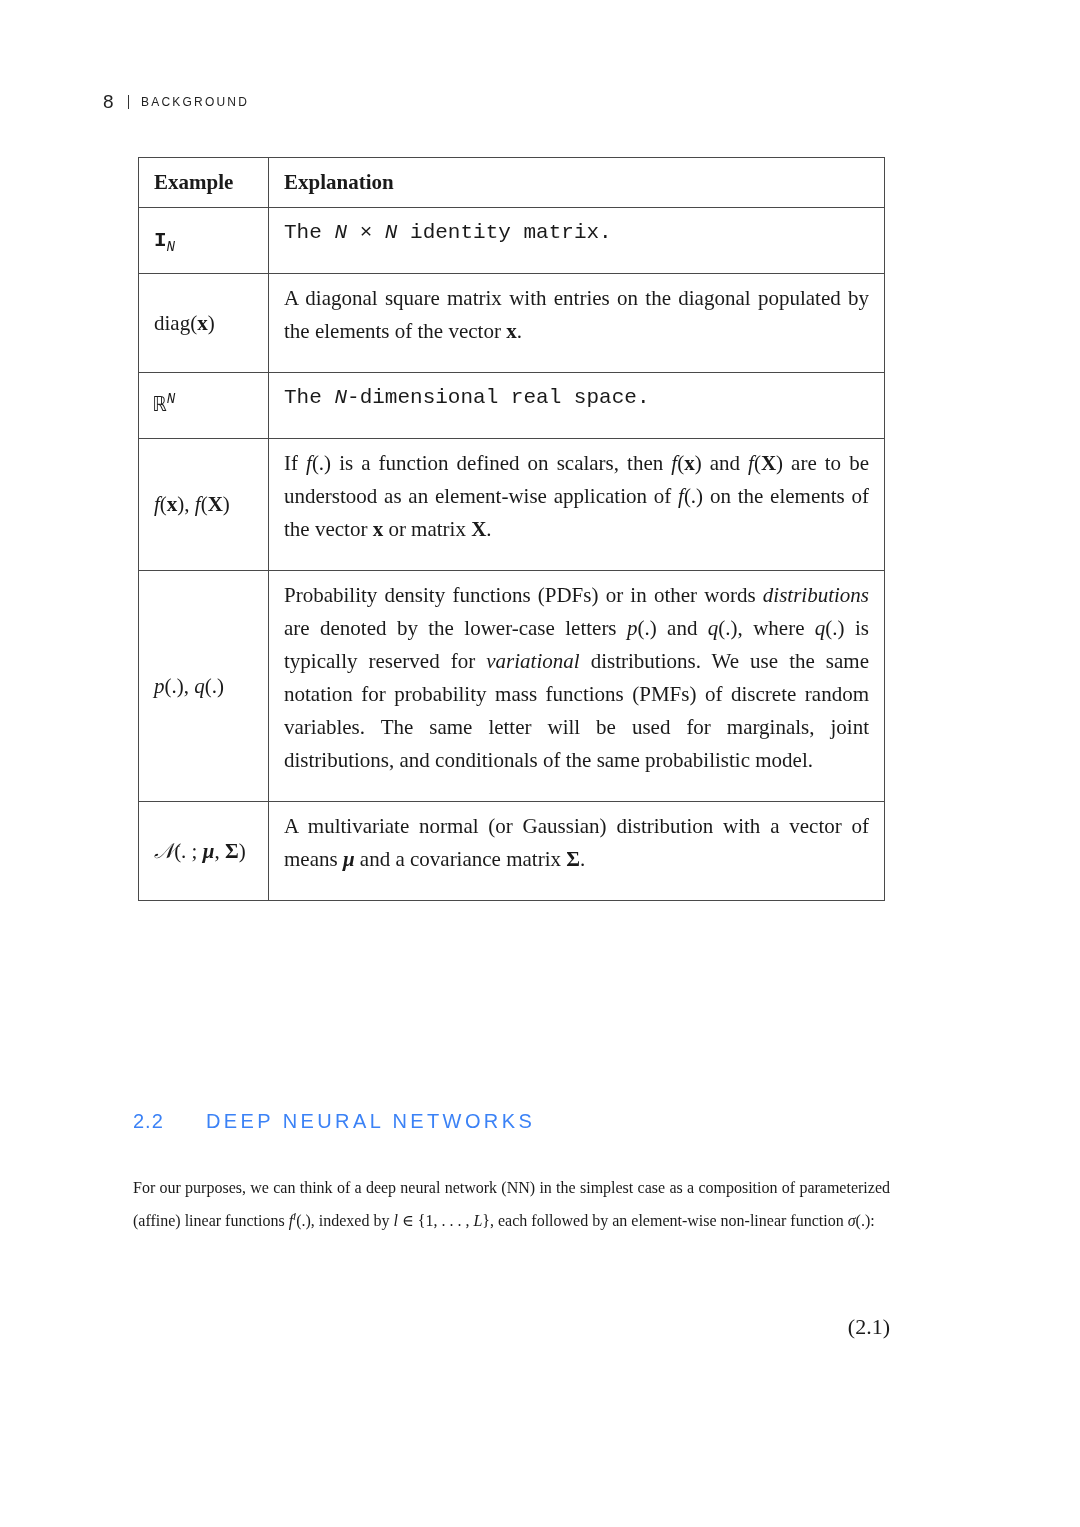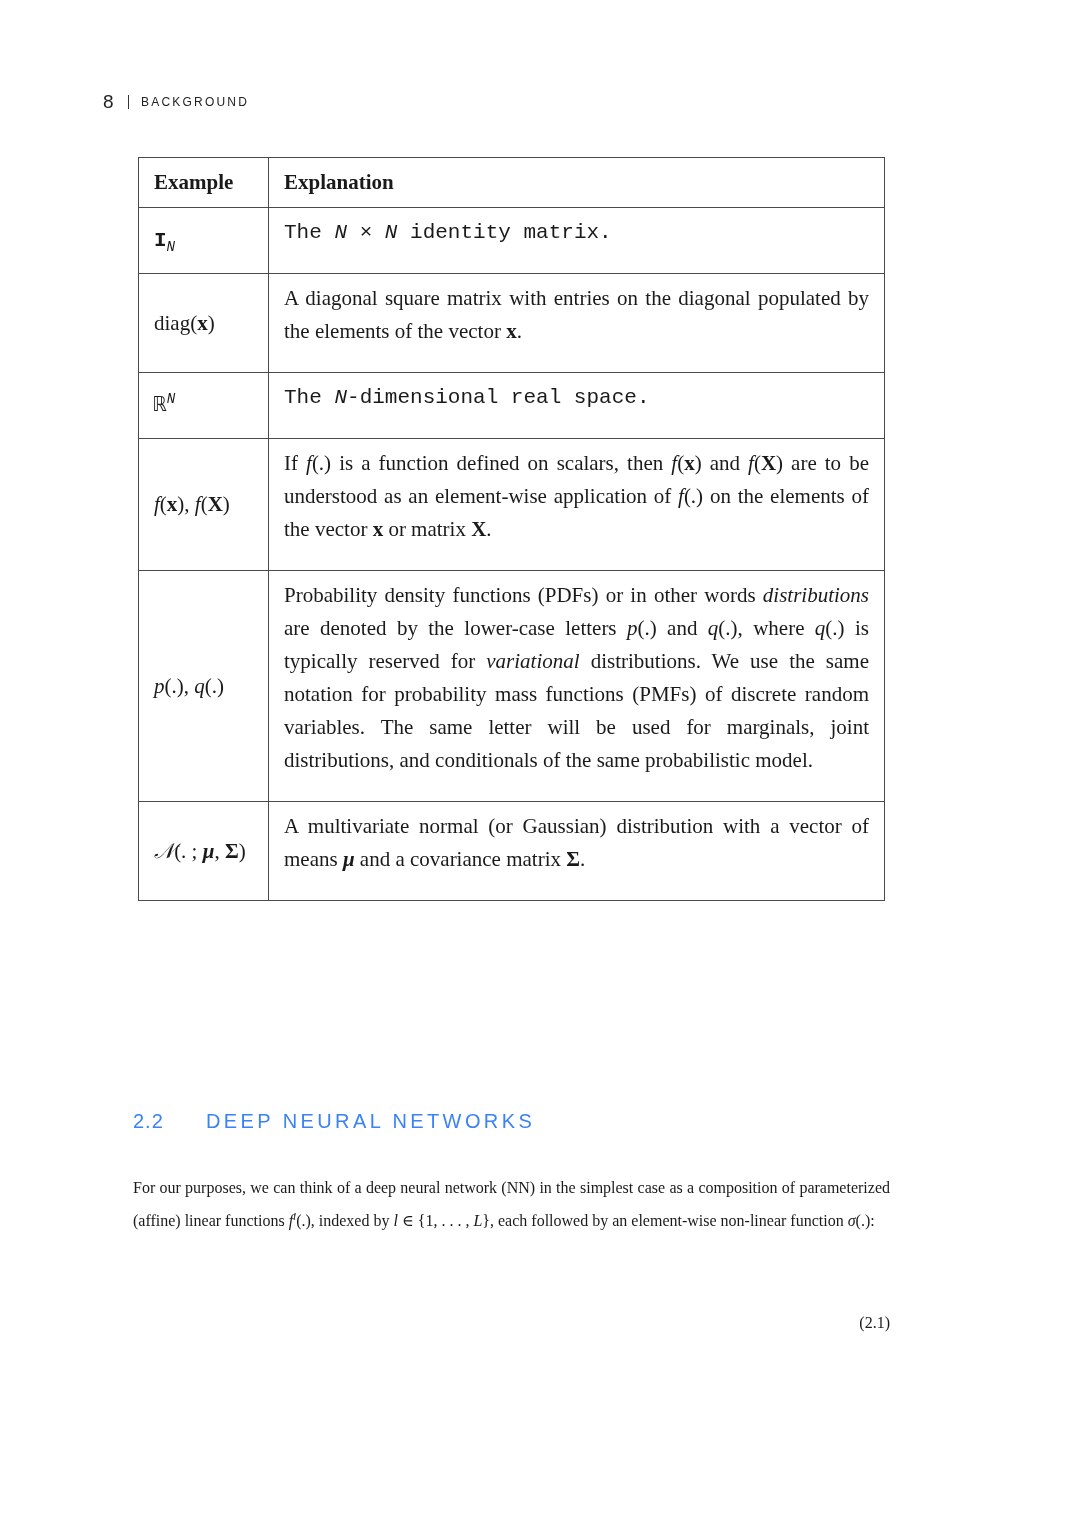--- a/index.html
+++ b/index.html
@@ -44,21 +44,21 @@
 
   .body-para {
     position: absolute; left: 133px; top: 1172px; width: 757px;
     font-size: 16px; line-height: 32.5px; text-align: justify;
   }
   .equation {
     position: absolute; left: 133px; top: 1312px; width: 757px;
     font-size: 22px; height: 40px;
   }
   .equation .eq-body { position: absolute; left: 176px; top: 0; white-space: nowrap; }
-  .equation .eq-num { position: absolute; right: 0; top: 2px; font-size: 16px; }
+  .equation .eq-num { position: absolute; right: 0; top: 2px; font-size: 22px; }
   sup { font-size: 0.68em; line-height: 0; }
   sub { font-size: 0.68em; line-height: 0; }
 </style>
 </head>
 <body>
 
 <div class="running-head">
   <span class="page-num">8</span>
   <span class="sep"></span>
   <span class="chapter">BACKGROUND</span>

